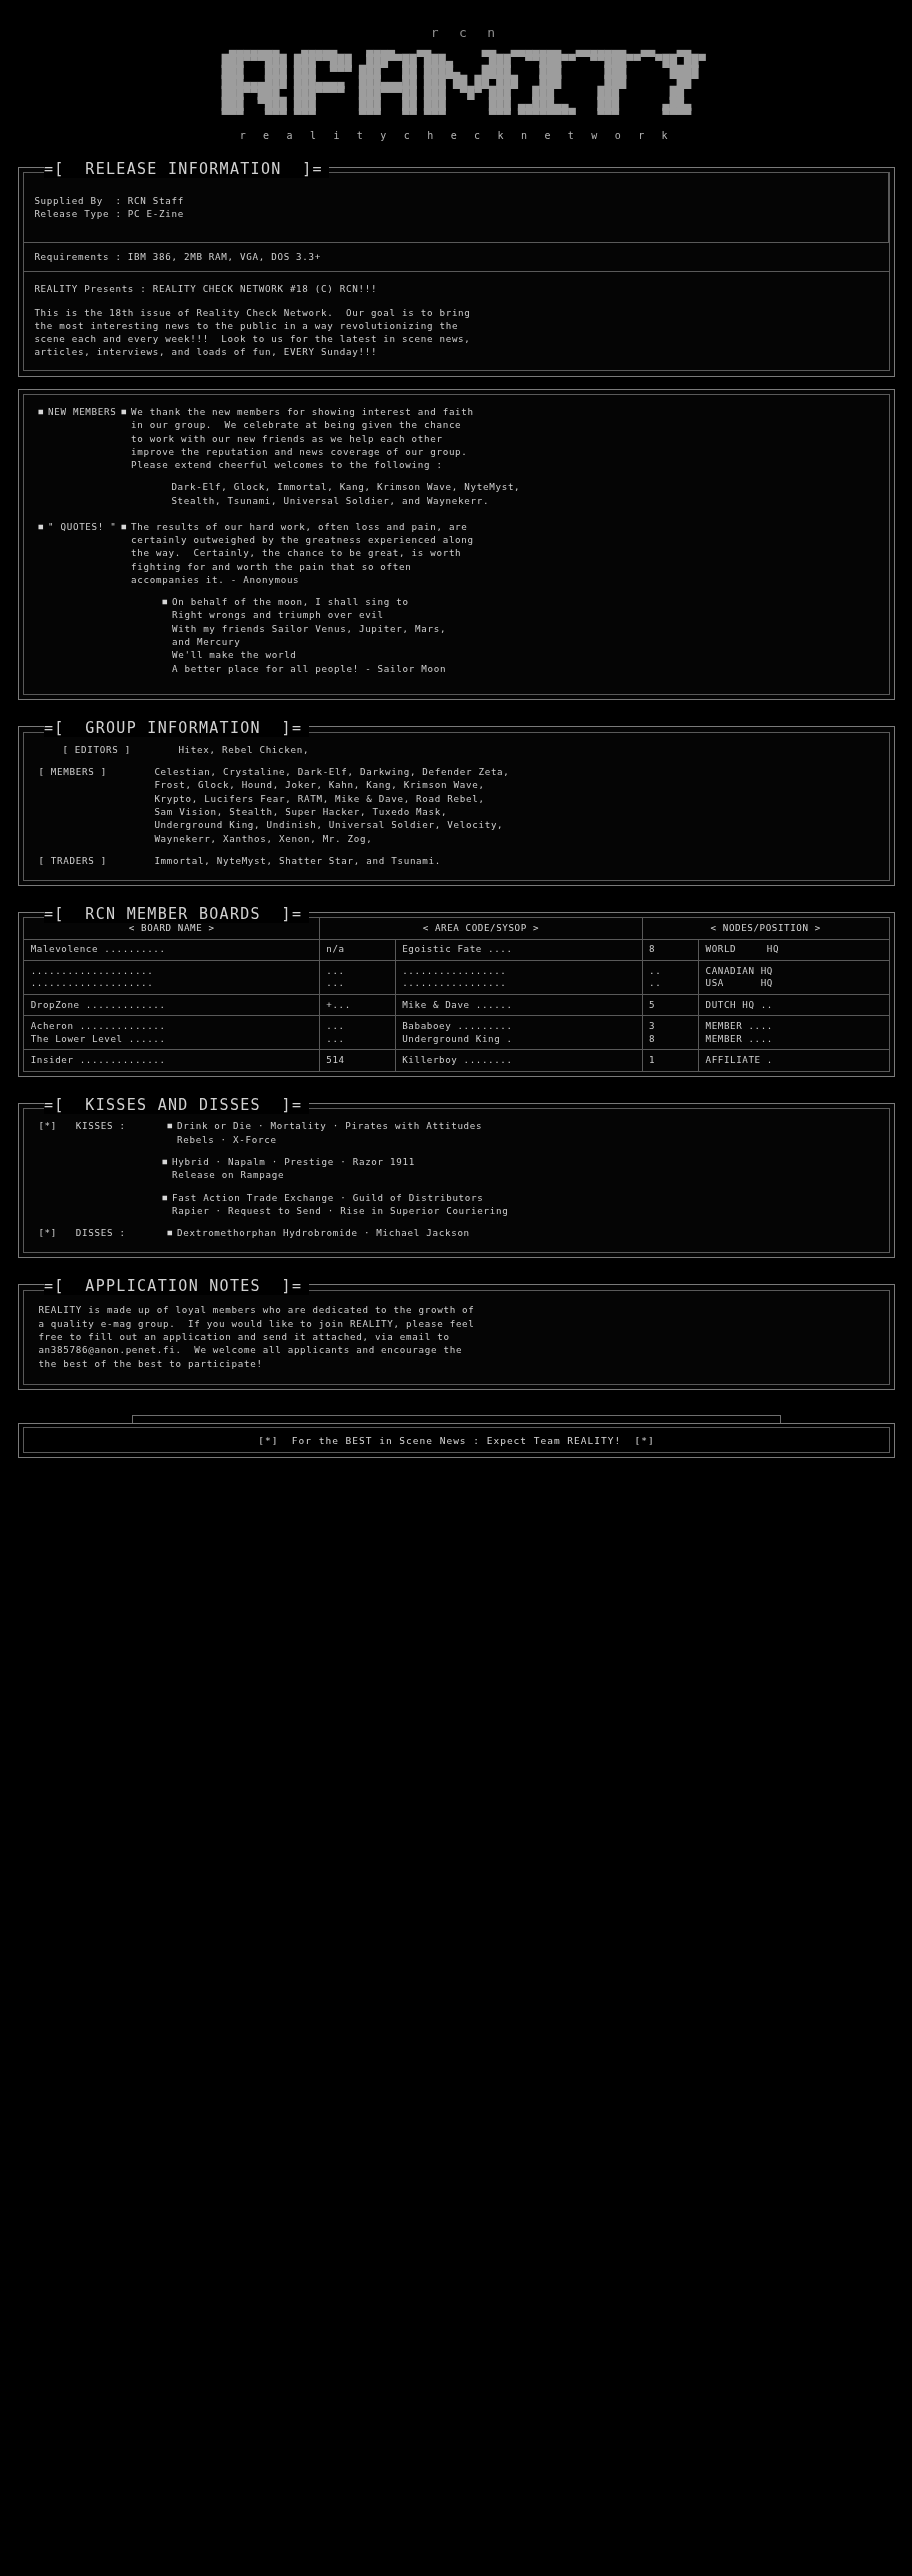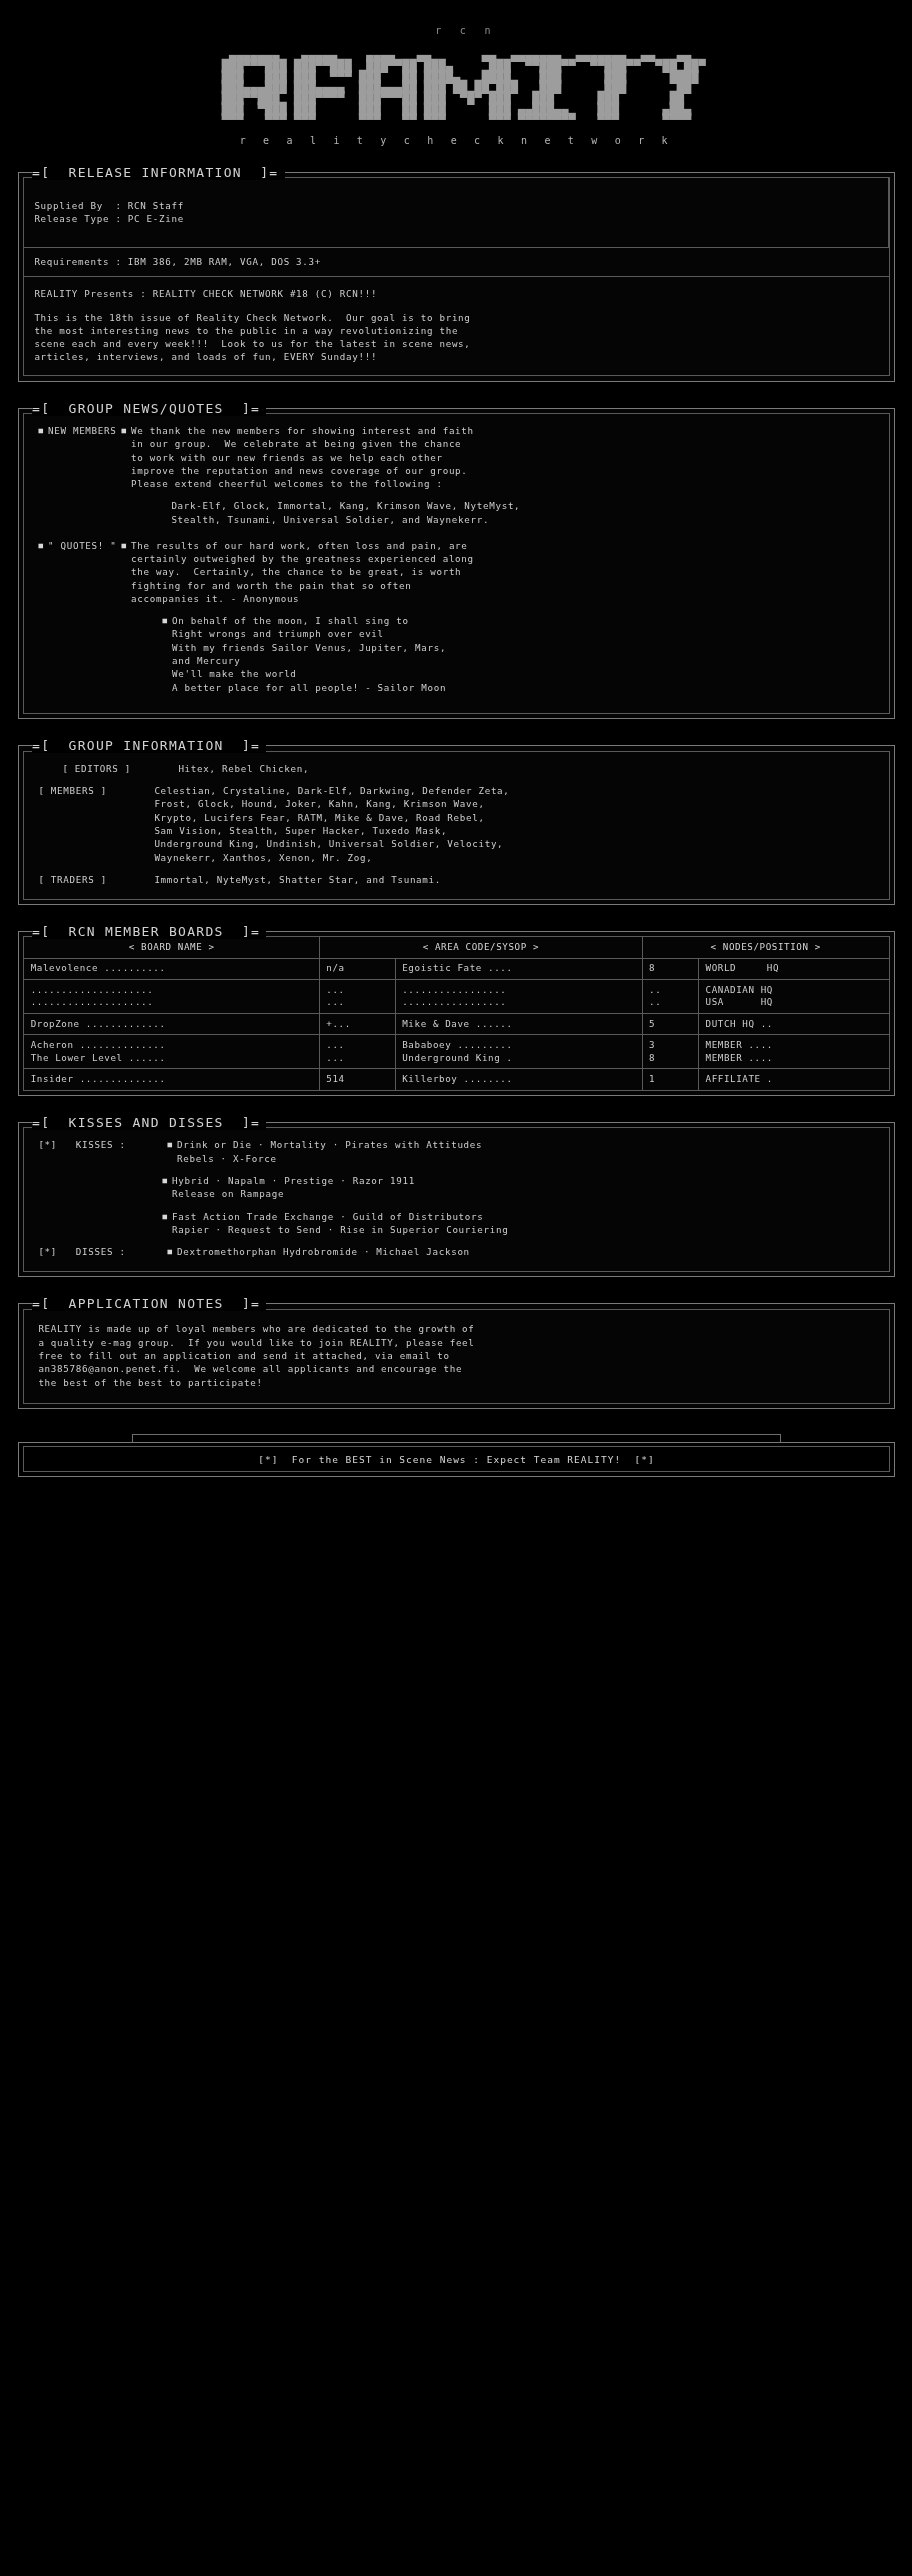--- a/index.html
+++ b/index.html
@@ -30,24 +30,24 @@
     font-family: "DejaVu Sans Mono", "Liberation Mono", monospace;
     font-size: 12px;
     line-height: 10.8px;
     color: #9d9d9d;
     white-space: pre;
     letter-spacing: 0px;
     display: inline-block;
     text-align: left;
   }
   .logo-rcn {
-    font-size: 10px;
+    font-size: 13px;
     letter-spacing: 6.3px;
     color: #8d8d8d;
-    margin-bottom: 14px;
+    margin-bottom: 5px;
     text-align: center;
     padding-left: 19px;
   }
   .logo-sub {
     font-size: 10px;
     letter-spacing: 5.7px;
     color: #b4b4b4;
     margin-top: 9px;
     text-align: center;
   }
@@ -58,22 +58,22 @@
     position: relative;
   }
   .sect-head {
     position: relative;
     height: 14px;
     margin-left: 14px;
   }
   .sect-title {
     position: absolute;
     top: 0;
-    left: 0;
-    font-size: 13px;
+    left: 12px;
+    font-size: 15px;
     letter-spacing: 1.3px;
     color: #d2d2d2;
     background: #000;
     padding: 0 6.3px 0 0;
     white-space: pre;
   }
   .frame {
     border: 1.3px solid #7a7a7a;
     margin-top: -7px;
     padding: 0;
@@ -218,23 +218,20 @@
 the most interesting news to the public in a way revolutionizing the
 scene each and every week!!!  Look to us for the latest in scene news,
 articles, interviews, and loads of fun, EVERY Sunday!!!</div>
           </div>
         </div>
       </div>
     </div>
   </div>
 
   <div class="section">
-    <div class="sect-head">
-      <span class="sect-title">=[  GROUP NEWS/QUOTES  ]=</span>
-    </div>
     <div class="frame">
       <div class="frame-inner frame-pad">
 
         <div class="brow">
           <span class="bsq">■</span>
           <span class="mono blabel">NEW MEMBERS</span>
           <span class="bsq">■</span>
           <span class="mono btext">We thank the new members for showing interest and faith
 in our group.  We celebrate at being given the chance
 to work with our new friends as we help each other

